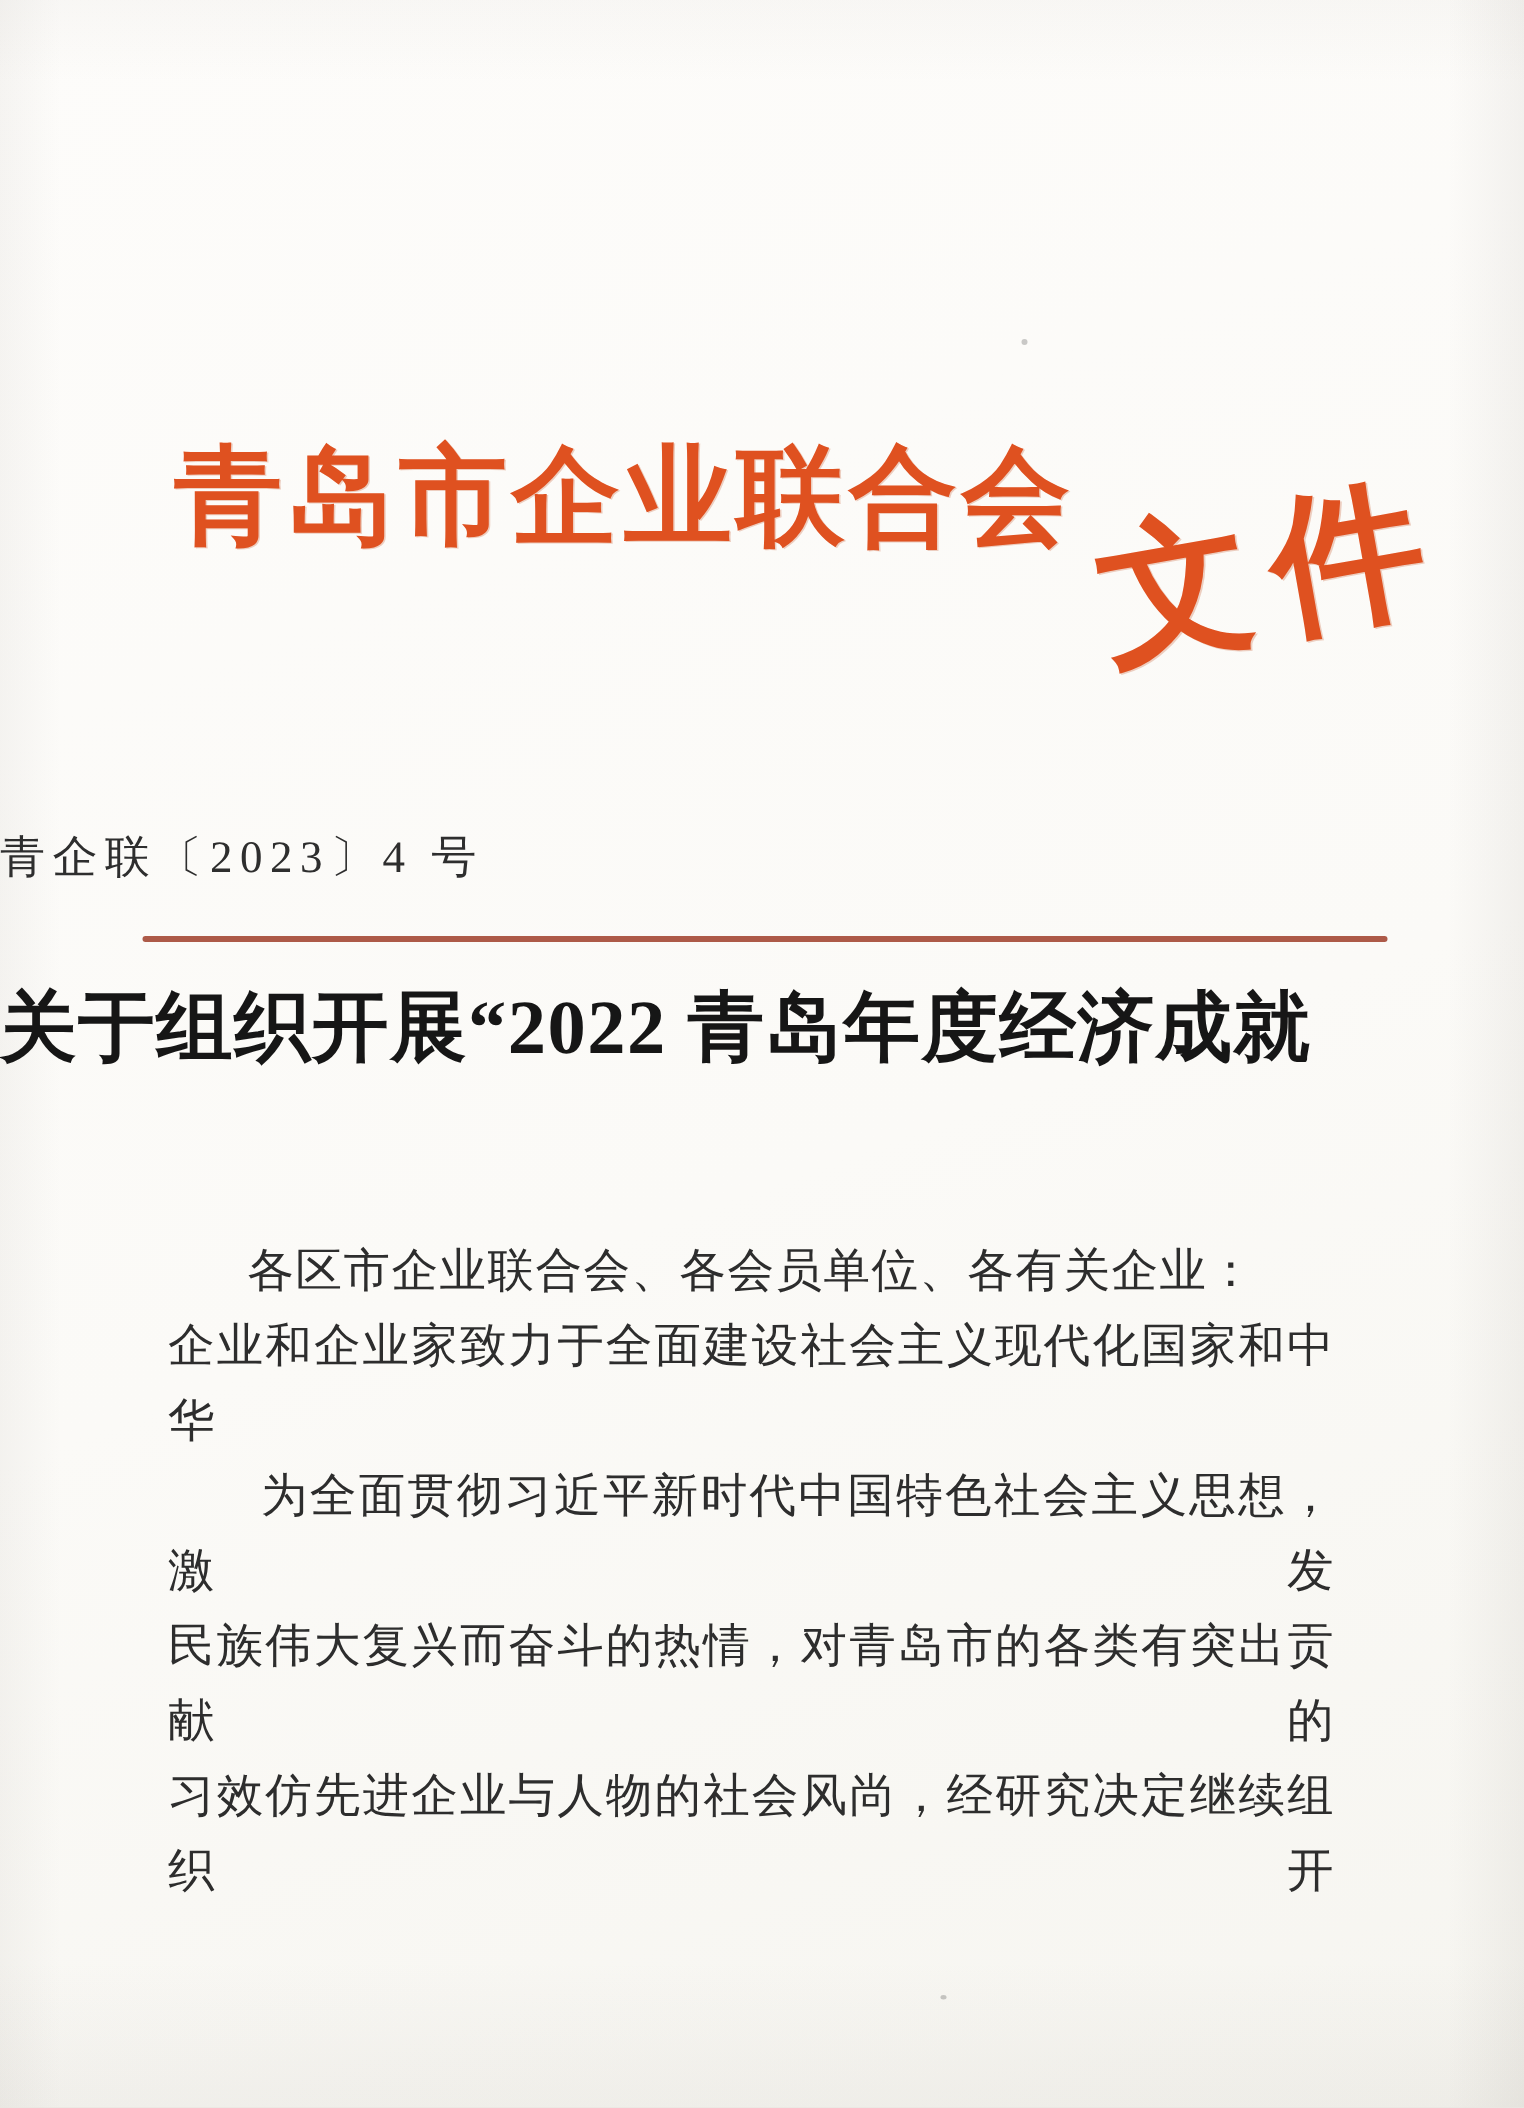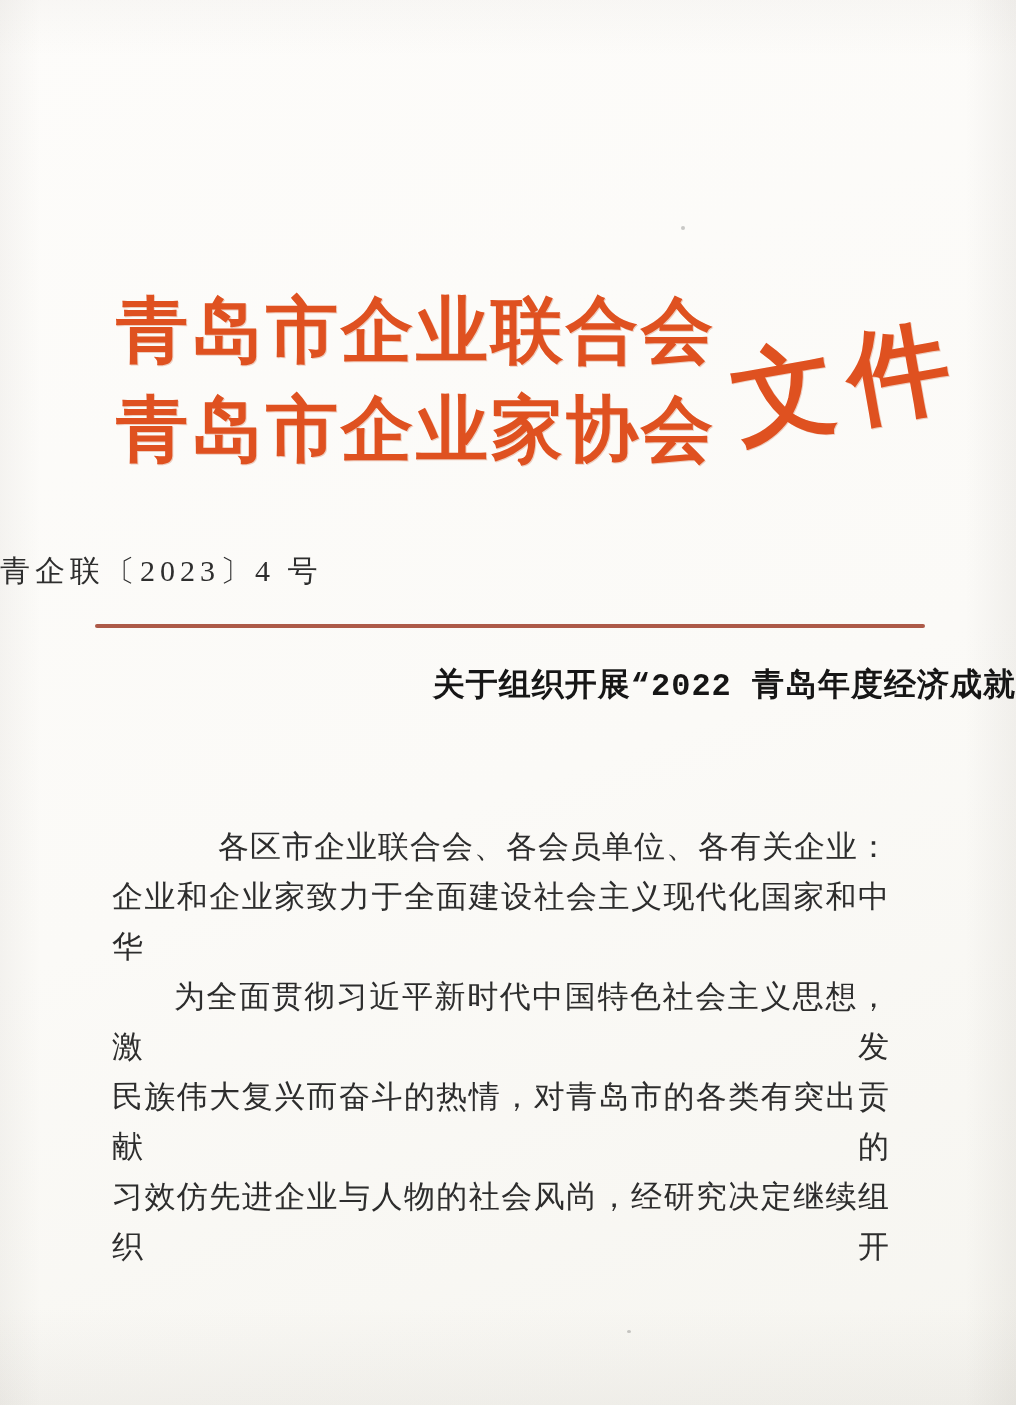--- a/index.html
+++ b/index.html
@@ -68,43 +68,42 @@
     border-radius: 2px;
   }
 
   
   .title {
     position: absolute;
     top: 660px;
     left: 0;
     width: 100%;
     margin: 0;
-    text-align: right;
-    font-size: 32px;
+    text-align: left;
+    font-size: 51px;
     line-height: 53px;
     font-weight: bold;
     letter-spacing: 1px;
     color: #161616;
-    font-family: Liberation Mono, monospace;
   }
 
   
   .body-text {
     position: absolute;
     left: 112px;
     top: 822px;
     width: 778px;
     font-size: 31px;
     line-height: 50px;
     color: #2d2d2d;
     letter-spacing: 1px;
   }
   .salutation {
     margin: 0;
-    text-align: right;
+    text-align: center;
     white-space: nowrap;
   }
   .para-line {
     margin: 0;
     text-align: justify;
     text-align-last: justify;
   }
   .para-line.first {
     text-indent: 62px;
   }
@@ -119,21 +118,20 @@
   .speck.s2 { left: 627px; top: 1330px; width: 4px; height: 3px; }
 </style>
 </head>
 <body>
 
 <div class="page">
 
   <header>
     <div class="org-names">
       <div>青岛市企业联合会</div>
-      <div>青岛市企业家协会</div>
     </div>
     <div class="doc-label">文件</div>
   </header>
 
   <div class="doc-number">青企联〔2023〕4 号</div>
 
   <div class="red-line"></div>
 
   <h1 class="title">
     <div>关于组织开展“2022 青岛年度经济成就</div>

